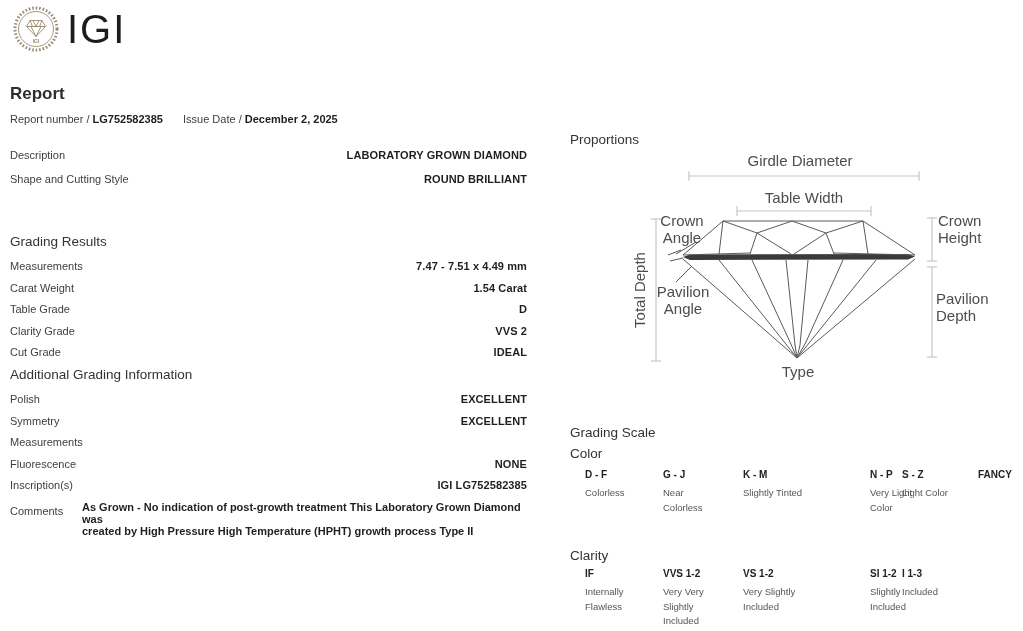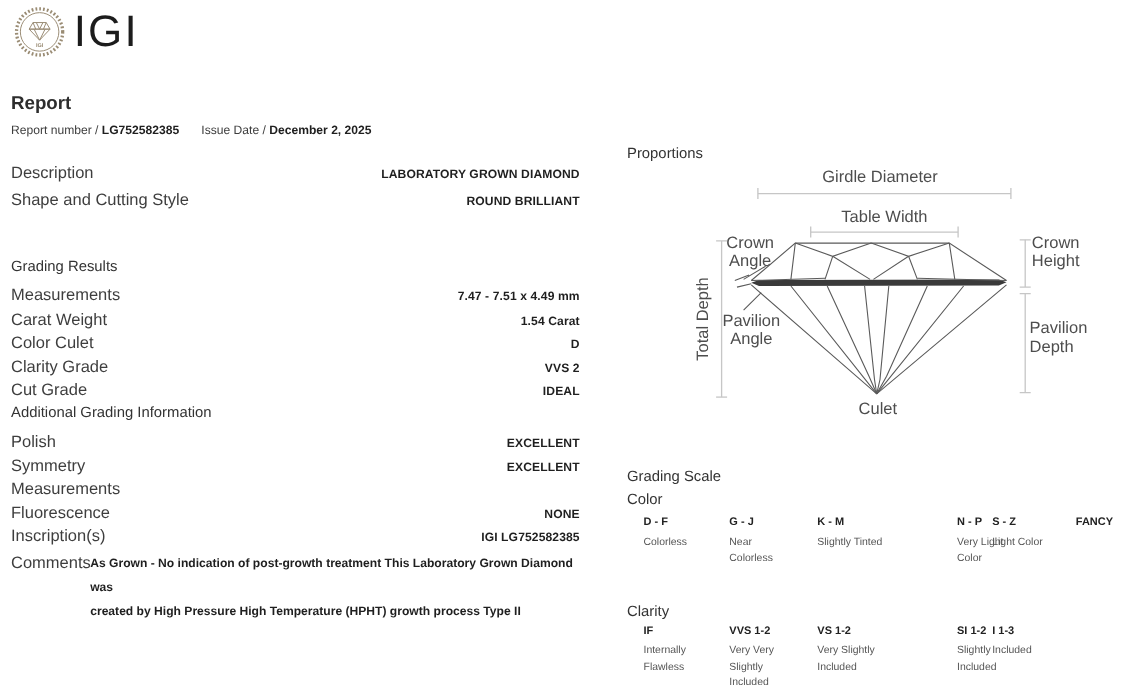--- a/index.html
+++ b/index.html
@@ -27,25 +27,25 @@
   .report-title{font-size:17px;font-weight:700;color:#2d2d2d;}
   .meta{font-size:11px;}
   .meta .m-label{color:var(--c-text_label);}
   .meta .m-val{font-weight:700;color:var(--c-text_dark);}
   .meta .gap{display:inline-block;width:14px;}
   .sec-heading{font-size:13.5px;color:var(--c-text_heading);}
   .rows{margin-top:11px;}
   .row{display:flex;justify-content:space-between;align-items:baseline;}
   .rows-24 .row{height:24px;}
   .rows-21 .row{height:21.5px;}
-  .lbl{font-size:15px;color:var(--c-text_label);}
+  .lbl{font-size:11px;color:var(--c-text_label);}
   .val{font-size:11px;font-weight:700;color:var(--c-text_dark);letter-spacing:.1px;text-align:right;padding-left:44px;}
   .comments-row{display:flex;align-items:flex-start;}
   .comments-row .lbl{width:72px;flex:0 0 72px;line-height:21px;}
-  .comments-text{flex:1;font-size:11px;font-weight:700;color:var(--c-text_dark);line-height:22px;white-space:pre-line;}
+  .comments-text{flex:1;font-size:11px;font-weight:700;color:var(--c-text_dark);line-height:12px;white-space:pre-line;}
 
   
   .r-heading{font-size:13.5px;color:var(--c-text_heading);}
   #proportions-heading{left:570px;top:132px;}
   #diagram-svg{left:620px;top:145px;}
   #diagram-svg .m{stroke:var(--c-measure_line);stroke-width:1.2;fill:none;}
   #diagram-svg .d{stroke:var(--c-diagram_line);stroke-width:1;fill:none;}
   #diagram-svg .g{fill:var(--c-girdle_fill);stroke:none;}
   .dlabel{position:absolute;font-size:15px;color:#4d4d4d;line-height:17px;white-space:pre-line;}
   .dlabel.center{text-align:center;}
@@ -106,21 +106,21 @@
   <div class="rows rows-21">
     <div class="row">
       <span class="lbl">Measurements</span>
       <span class="val">7.47 - 7.51 x 4.49 mm</span>
     </div>
     <div class="row">
       <span class="lbl">Carat Weight</span>
       <span class="val">1.54 Carat</span>
     </div>
     <div class="row">
-      <span class="lbl">Color Culet</span>
+      <span class="lbl">Table Grade</span>
       <span class="val">D</span>
     </div>
     <div class="row">
       <span class="lbl">Clarity Grade</span>
       <span class="val">VVS 2</span>
     </div>
     <div class="row">
       <span class="lbl">Cut Grade</span>
       <span class="val">IDEAL</span>
     </div>
@@ -207,21 +207,21 @@
 <div class="dlabel center" style="left:737px;top:189px;width:134px">Table Width</div>
 <div class="dlabel center" style="left:650px;top:212px;width:64px">Crown
 Angle</div>
 <div id="label-total-depth" class="dlabel">Total Depth</div>
 <div class="dlabel center" style="left:648px;top:283px;width:70px">Pavilion
 Angle</div>
 <div class="dlabel" style="left:938px;top:212px">Crown
 Height</div>
 <div class="dlabel" style="left:936px;top:290px">Pavilion
 Depth</div>
-<div class="dlabel center" style="left:766px;top:363px;width:64px">Culet</div>
+<div class="dlabel center" style="left:766px;top:363px;width:64px">Type</div>
 
 <div id="scale-heading" class="abs r-heading">Grading Scale</div>
 <div id="scale-color-heading" class="abs r-heading">Color</div>
 
 <div class="scale-col color-col col-1">
   <div class="code">D - F</div>
   <div class="desc">Colorless</div>
 </div>
 <div class="scale-col color-col col-2">
   <div class="code">G - J</div>

